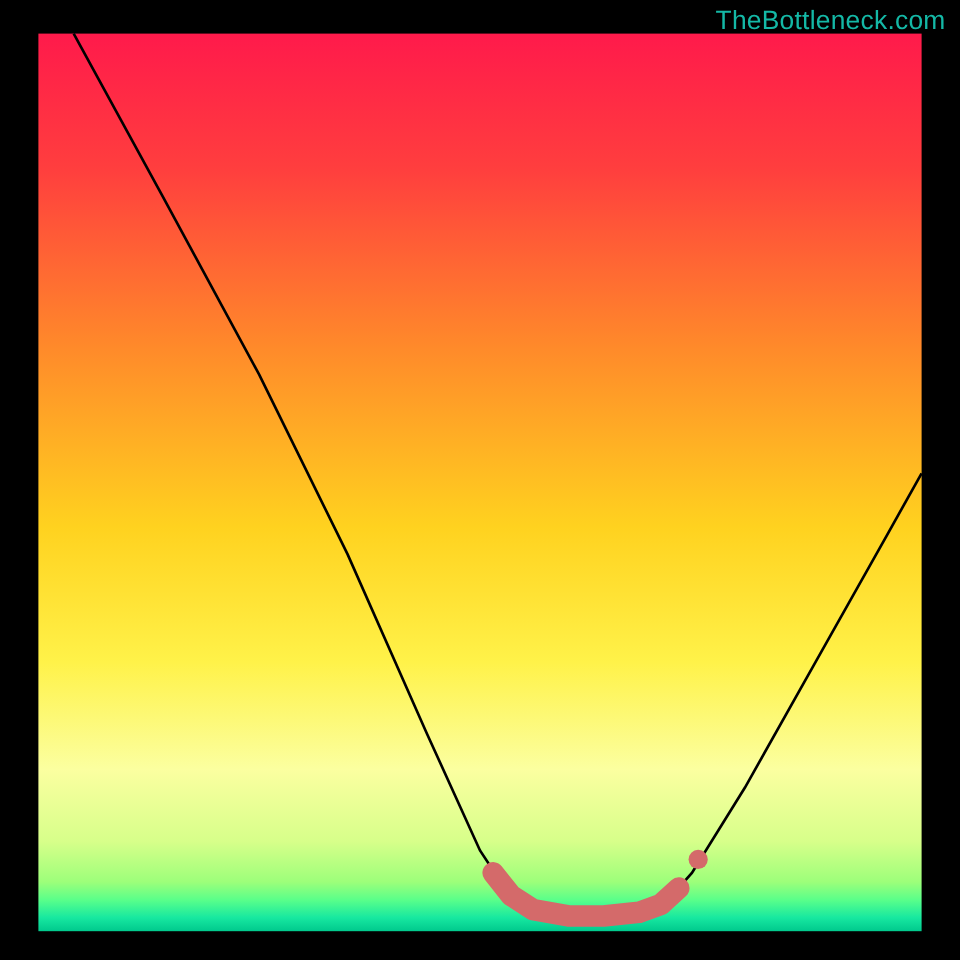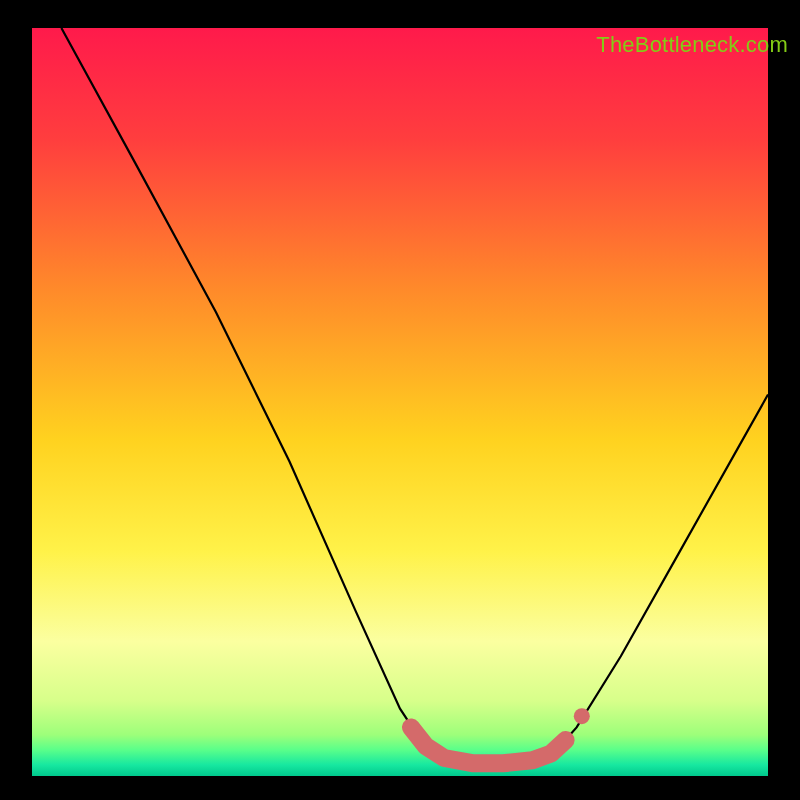--- a/index.html
+++ b/index.html
@@ -14,26 +14,25 @@
   .frame {
     position: relative;
     width: 800px;
     height: 800px;
     background: #000;
   }
   .watermark {
     position: absolute;
     top: 4px;
     right: 12px;
-    color: #84cc16;
+    color: #14b8a6;
     font-size: 22px;
     font-weight: 400;
     letter-spacing: 0.2px;
     z-index: 5;
-    margin-top: 28px;
   }
   svg {
     display: block;
   }
 </style>
 </head>
 <body>
 
 <div class="frame">
   <div class="watermark">TheBottleneck.com</div>

